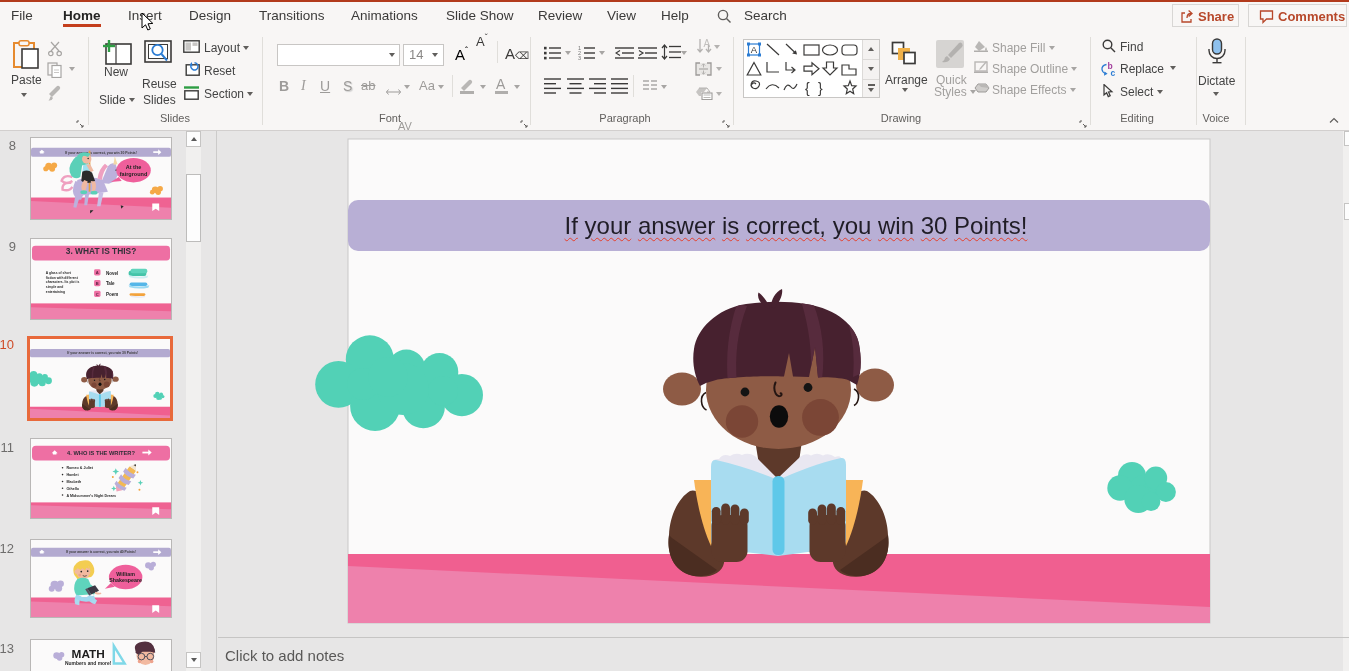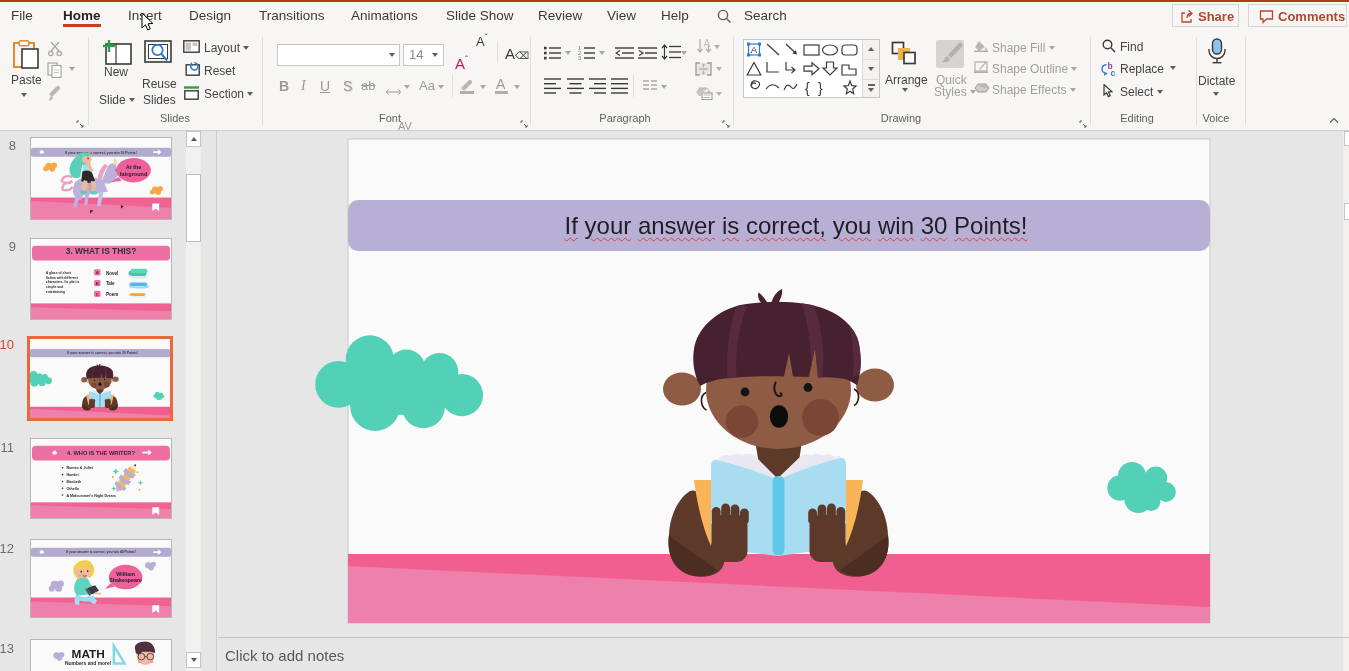--- a/index.html
+++ b/index.html
@@ -149,21 +149,21 @@
   <svg class="abs" style="left:183px;top:86px;" width="17" height="14" viewBox="0 0 17 14">
       <line x1="1" y1="1.5" x2="16" y2="1.5" stroke="#2e9e44" stroke-width="2.4"></line>
       <rect x="1.8" y="4.8" width="13.4" height="8.4" fill="#fff" stroke="#3b3a39" stroke-width="1.4"></rect>
     </svg>
   <div class="btxt" style="left:204px;top:87px;">Section <span class="dd"></span></div>
 
   <div class="abs" style="left:277px;top:44px;width:123px;height:22px;background:#fff;border:1px solid #c8c6c4;box-sizing:border-box;"></div>
   <div class="abs dd" style="left:389px;top:53px;"></div>
   <div class="abs" style="left:403px;top:44px;width:41px;height:22px;background:#fff;border:1px solid #c8c6c4;box-sizing:border-box;font-size:13px;color:#8a8886;line-height:20px;padding-left:5px;">14</div>
   <div class="abs dd" style="left:432px;top:53px;"></div>
-  <div class="abs" style="left:455px;top:54px;font-size:15px;color:#be185d;text-align:center;">A<span style="font-size:9px;vertical-align:7px;">ˆ</span></div>
+  <div class="abs" style="left:455px;top:45px;font-size:15px;color:#000000;text-align:center;">A<span style="font-size:9px;vertical-align:7px;">ˆ</span></div>
   <div class="abs" style="left:476px;top:32px;font-size:13px;color:#3b3a39;">A<span style="font-size:9px;vertical-align:6px;">ˇ</span></div>
   <div class="abs" style="left:497px;top:41px;width:1px;height:22px;background:#e0deda;"></div>
   <div class="abs" style="left:505px;top:45px;font-size:15px;color:#3b3a39;">A<span style="font-size:10px;">⌫</span></div>
   <div class="abs" style="left:279px;top:78px;font-size:14px;font-weight:bold;color:#9d9b99;">B</div>
   <div class="abs" style="left:301px;top:78px;font-size:14px;font-style:italic;color:#9d9b99;font-family:'Liberation Serif',serif;">I</div>
   <div class="abs" style="left:320px;top:78px;font-size:14px;text-decoration:underline;color:#9d9b99;">U</div>
   <div class="abs" style="left:343px;top:78px;font-size:14px;color:#9d9b99;text-shadow:1px 1px 1px #ccc;">S</div>
   <div class="abs" style="left:361px;top:78px;font-size:13px;text-decoration:line-through;color:#9d9b99;">ab</div>
   <div class="abs" style="left:398px;top:76px;font-size:11px;color:#9d9b99;margin-top:44px;">AV</div>
   <svg class="abs" style="left:386px;top:89px;" width="15" height="6" viewBox="0 0 15 6">

